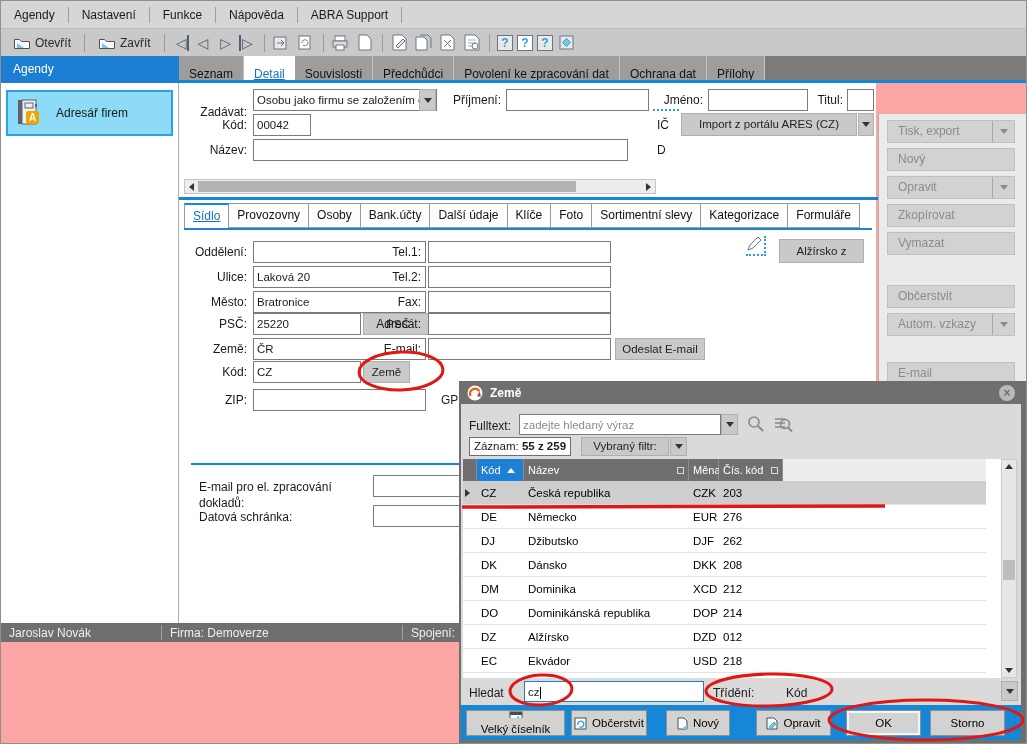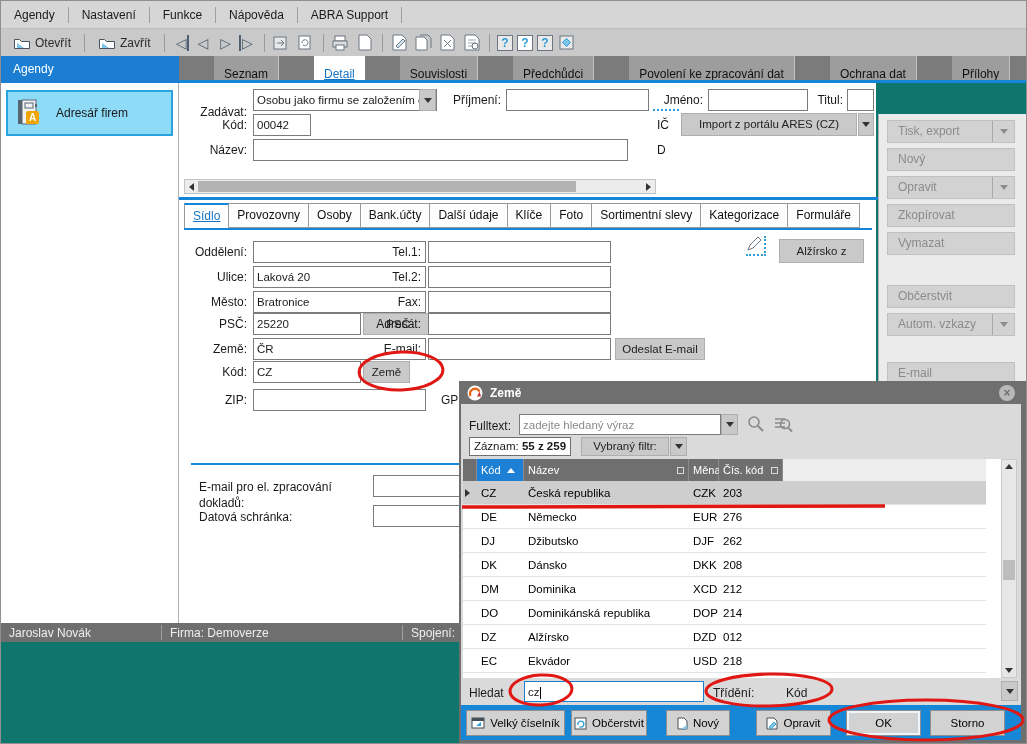--- a/index.html
+++ b/index.html
@@ -1,18 +1,18 @@
 <!DOCTYPE html>
 <html><head>
 <meta charset="utf-8">
 <style>
   * { margin:0; padding:0; box-sizing:border-box; }
   html,body { background:#bfbfbf; }
   body { font-family:"Liberation Sans", sans-serif; }
-  #app { position:relative; width:1027px; height:744px; background:#0f766e; overflow:hidden;
+  #app { position:relative; width:1027px; height:744px; background:#fca5a5; overflow:hidden;
          border:1px solid #8f8f8f; font-size:12px; color:#1a1a1a; }
   .abs { position:absolute; }
 
   
   #menubar { left:0; top:0; width:1027px; height:28px; background:#d6d6d6;
              display:flex; align-items:center; border-bottom:1px solid #bdbdbd; }
   .menu-item { padding:0 13px; height:20px; line-height:20px; cursor:default; }
   .menu-sep { width:1px; height:16px; background:#9f9f9f; }
 
   
@@ -23,21 +23,21 @@
   .nav { color:#4f6170; font-family:"DejaVu Sans",sans-serif; font-size:14px; padding:0 4px; }
   .navbar-l { border-left:2px solid #4f6170; padding-left:1px; }
   .navbar-r { border-right:2px solid #4f6170; padding-right:1px; }
   .ticon { width:20px; height:20px; display:flex; align-items:center; justify-content:center; }
   .qbox { width:16px; height:16px; border:1px solid #6b7680; background:#e9e9e9; color:#2d9fd8;
           font-weight:bold; font-size:12px; text-align:center; line-height:14px; }
   .qbox::before { content:"?"; }
 
   
   #tabstrip { left:178px; top:55px; width:849px; height:24px; background:#7b7b7b; display:flex; }
-  .tab { padding:6px 10px; line-height:24px; background:#9d9d9d; border-right:1px solid #c2c2c2; color:#111;margin-left:35px; }
+  .tab { padding:6px 10px; line-height:24px; background:#9d9d9d; border-right:1px solid #c2c2c2; color:#111; }
   .tab.active { background:#ffffff; color:#1673c4; text-decoration:underline; border-right:none; }
   #blueline1 { left:178px; top:79px; width:849px; height:3px; background:#1686d6; }
 
   
   #side-head { left:0; top:55px; width:178px; height:27px; background:#1b7ed2; color:#fff;
                line-height:27px; padding-left:12px; }
   #side-body { left:0; top:82px; width:178px; height:540px; background:#fff; border-right:1px solid #b0b0b0; }
   #agenda-item { left:5px; top:7px; width:167px; height:46px; background:#8edbf8;
                  border:2px solid #2aa3df; display:flex; align-items:center; gap:10px; padding-left:6px; position:absolute;}
 
@@ -499,21 +499,21 @@
 
       <span class="lbl" style="left:8px;top:281px;width:46px;">Hledat</span>
       <div class="tb" style="left:63px;top:277px;width:180px;border:1px solid #1a7fd0;"><span>cz</span><span class="caret"></span></div>
       <span class="lbl" style="left:252px;top:281px;width:50px;">Třídění:</span>
       <span class="lbl" style="left:325px;top:281px;width:60px;">Kód</span>
       <div class="combo-dd" style="left:540px;top:277px;height:20px;">
           <span class="tri-d"></span>
         </div>
 
       <div id="pfoot">
-        <div class="fbtn" style="left:5px;width:99px;">
+        <div class="fbtn" style="left:5px;width:99px;flex-direction:column;">
           <svg width="14" height="12">
               <rect x="1" y="1" width="12" height="10" fill="#fff" stroke="#454f58"></rect>
               <rect x="1" y="1" width="12" height="3" fill="#454f58"></rect>
               <path d="M5 9 l5 -4 v4 z" fill="#2d9fd8"></path>
             </svg>
           <span>Velký číselník</span>
         </div>
         <div class="fbtn" style="left:110px;width:76px;">
           <svg width="13" height="13">
               <rect x="1" y="1" width="11" height="11" fill="#fff" stroke="#454f58"></rect>

